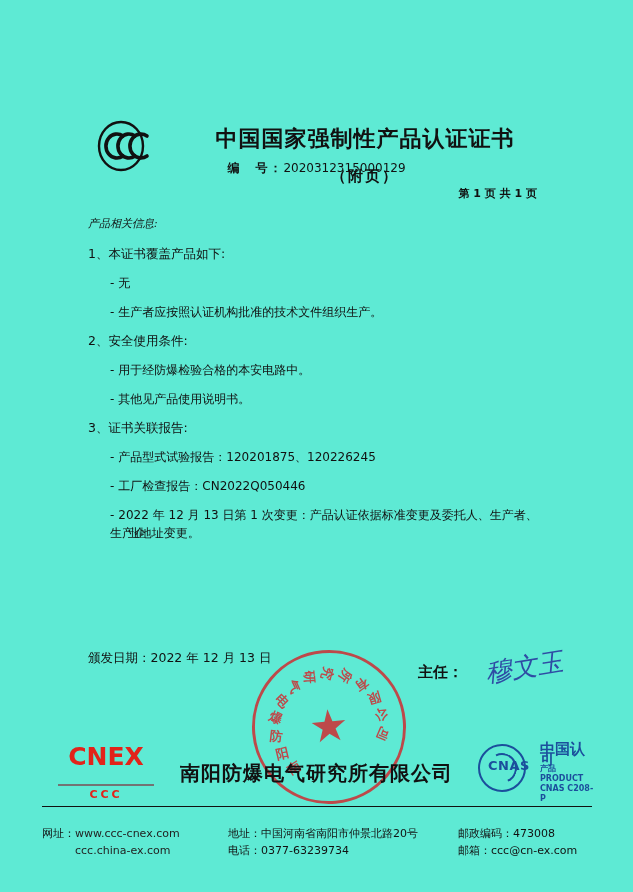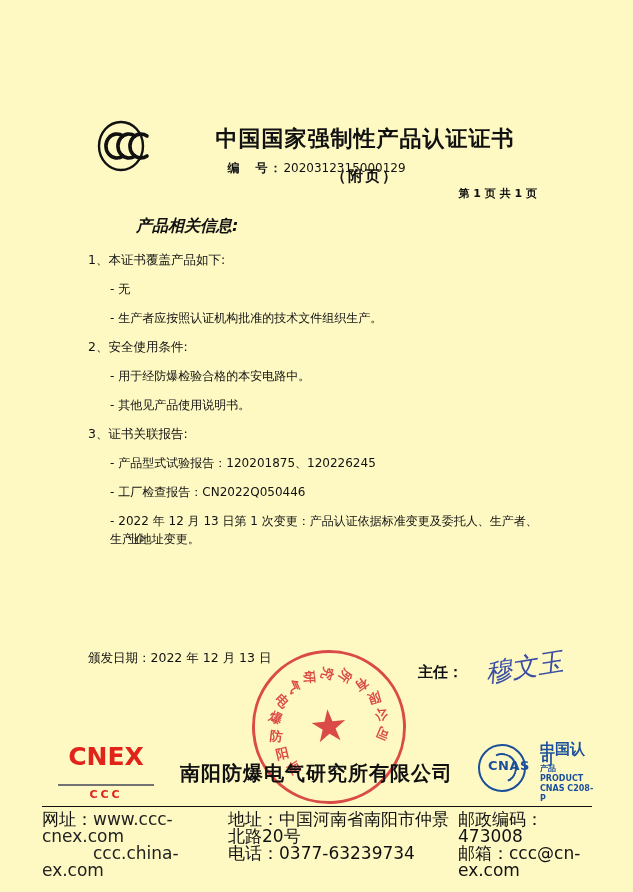--- a/index.html
+++ b/index.html
@@ -7,21 +7,21 @@
     padding: 0;
     background: #ffffff;
   }
   body {
     font-family: "DejaVu Sans", "Liberation Sans", sans-serif;
   }
   .page {
     position: relative;
     width: 633px;
     height: 892px;
-    background: #fef9c3;
+    background: #5eead4;
     overflow: hidden;
   }
 
   
   .header {
     position: absolute;
     top: 58px;
     left: 0;
     width: 633px;
     height: 90px;
@@ -80,25 +80,24 @@
 
   
   .body-wrap {
     position: absolute;
     left: 88px;
     top: 216px;
     width: 460px;
     color: #111;
   }
   .section-head {
-    font-size: 16px;
-    font-weight: bold;
+    font-size: 11px;
+    font-weight: normal;
     font-style: italic;
     margin-bottom: 14px;
-    margin-left: 48px;
   }
   .item {
     font-size: 12.5px;
     line-height: 18px;
     margin-bottom: 11px;
   }
   .sub {
     font-size: 12px;
     line-height: 18px;
     margin: 11px 0 11px 22px;
@@ -257,22 +256,22 @@
   }
   .cnas .txt .cn { font-size: 15px; }
 
   
   .footer {
     position: absolute;
     left: 42px;
     top: 806px;
     width: 550px;
     border-top: 1.5px solid #111;
-    padding-top: 4px;
-    font-size: 17px;
+    padding-top: 18px;
+    font-size: 11px;
     color: #111;
   }
   .footer .row {
     display: flex;
     line-height: 17px;
   }
   .footer .c1 { width: 186px; }
   .footer .c2 { width: 230px; }
   .footer .c3 { width: 134px; }
   .footer .blue { color: #222; }

